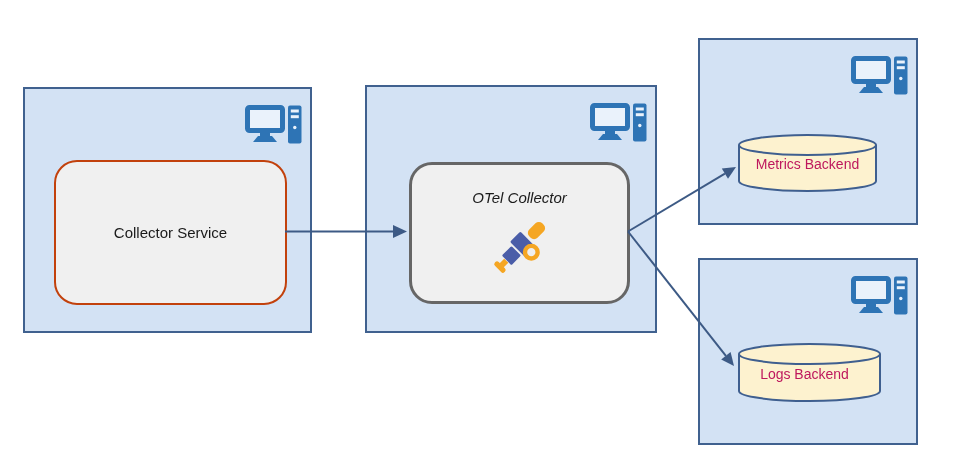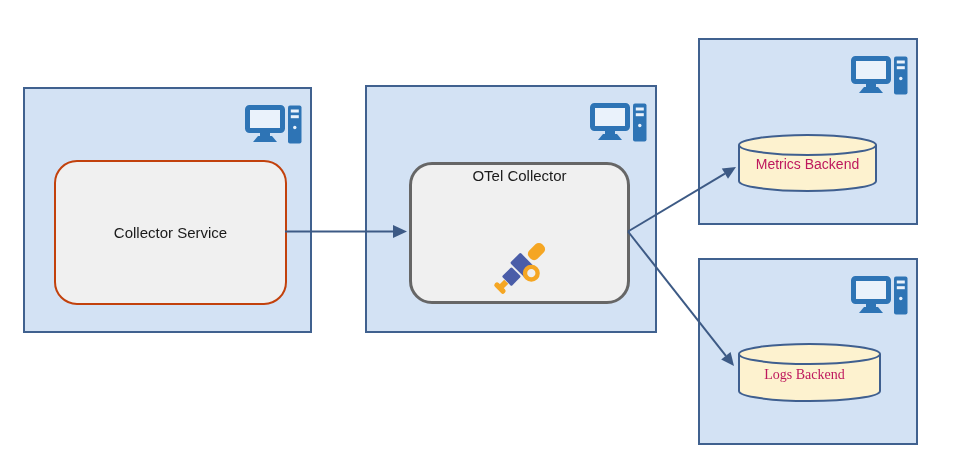--- a/index.html
+++ b/index.html
@@ -35,21 +35,22 @@
     font-size: 15px;
   }
   .node.rounded {
     background: #f0f0f0;
     border-radius: 23px;
   }
   #collector-service-node { border: 2px solid #c2410c; }
   #otel-collector-node {
     border: 3px solid #666666;
     flex-direction: column;
-    justify-content: space-between;
+    justify-content: center;
+    font-style: italic;
   }
   #otel-collector-node .node-label { line-height: 22px; }
   .telescope-icon { margin-top: 5px; width: 70px; height: 66px; }
   .cyl-svg { position: absolute; }
   .cyl-label {
     position: absolute;
     display: flex;
     align-items: center;
     justify-content: center;
     text-align: center;
@@ -133,21 +134,21 @@
       <path d="M8 37 L32 37 L27 31 L13 31 Z" fill="#2e74b5"></path>
       <rect x="43" y="0.5" width="13.5" height="38" rx="2" fill="#2e74b5"></rect>
       <rect x="45.8" y="4.5" width="8" height="3" fill="#eaf2fb"></rect>
       <rect x="45.8" y="10.2" width="8" height="3" fill="#eaf2fb"></rect>
       <circle cx="49.8" cy="22.5" r="1.7" fill="#eaf2fb"></circle>
     </svg>
     <svg class="cyl-svg" style="left:37px; top:82px;" width="145" height="61" viewBox="-2 -2 145 61">
       <path d="M0,10 A70.5,10 0 0 1 141,10 L141,47 A70.5,10 0 0 1 0,47 Z" fill="#fdf2cf" stroke="#3f5f8f" stroke-width="2"></path>
       <path d="M0,10 A70.5,10 0 0 0 141,10" fill="none" stroke="#3f5f8f" stroke-width="2"></path>
     </svg>
-    <div class="cyl-label" style="left:39px; top:96px; width:131px; height:36px;font-family:Liberation Serif, serif;">Logs Backend</div>
+    <div class="cyl-label" style="left:39px; top:96px; width:131px; height:36px;">Logs Backend</div>
   </div>
 
   <svg class="edges-layer">
     <g>
       <line x1="285" y1="231.5" x2="394" y2="231.5" stroke="#3d5a85" stroke-width="2"></line>
       <polygon points="407,231.5 393,225 393,238" fill="#3d5a85"></polygon>
     </g>
     <g>
       <line x1="628" y1="231.5" x2="724.9" y2="173.7" stroke="#3d5a85" stroke-width="2"></line>
       <polygon points="736,167 728,178.8 721.8,168.6" fill="#3d5a85"></polygon>

